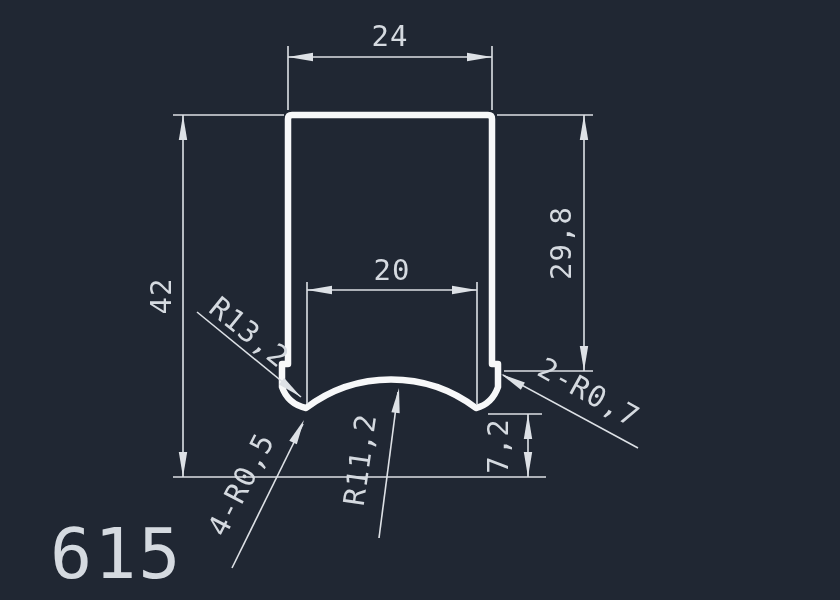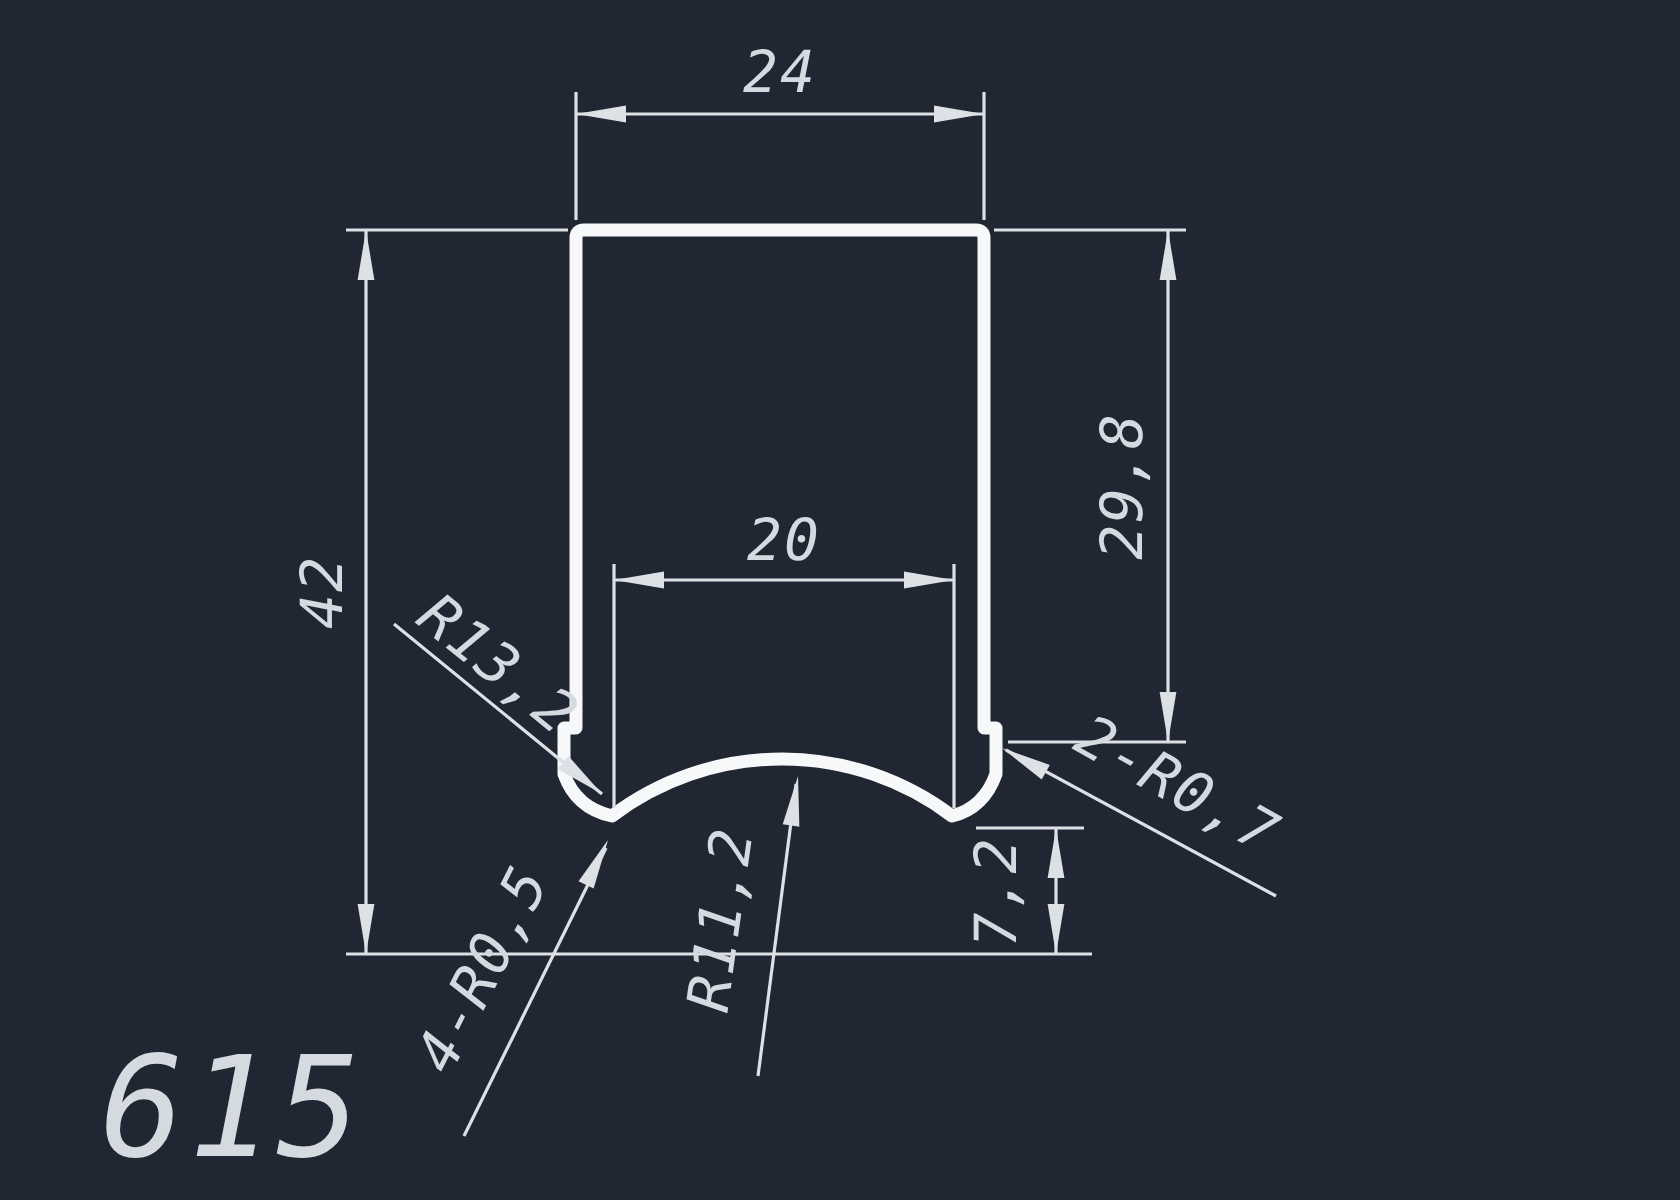--- a/index.html
+++ b/index.html
@@ -6,21 +6,20 @@
     margin: 0;
     padding: 0;
     background: #202733;
   }
   #stage {
     position: relative;
     width: 840px;
     height: 600px;
     overflow: hidden;
     font-family: "DejaVu Sans Mono", "Liberation Mono", monospace;
-    font-style: italic;
   }
   svg { display: block; }
   .dim-text {
     font-family: "DejaVu Sans Mono", "Liberation Mono", monospace;
     font-size: 29px;
     letter-spacing: 1px;
   }
   .part-text {
     font-family: "DejaVu Sans Mono", "Liberation Mono", monospace;
     font-size: 70px;

